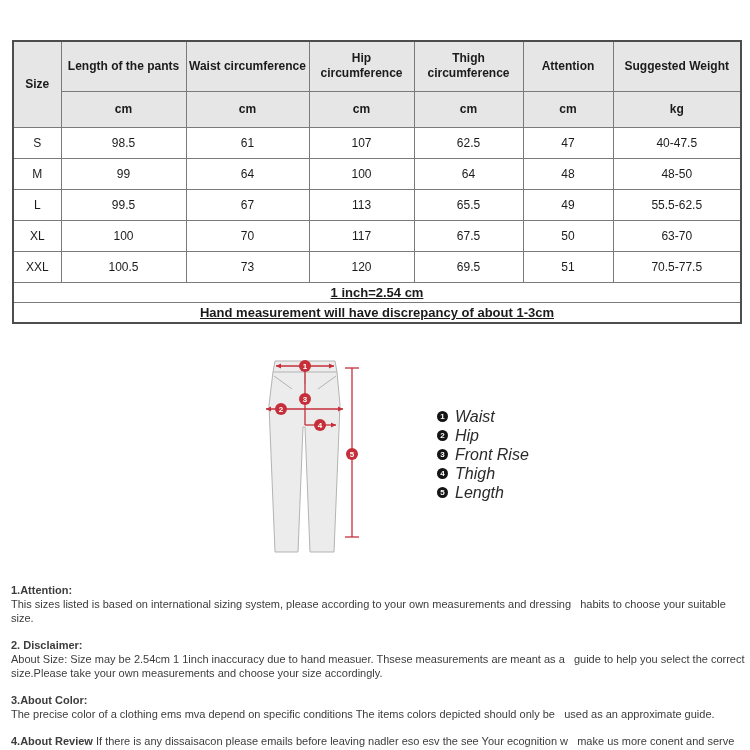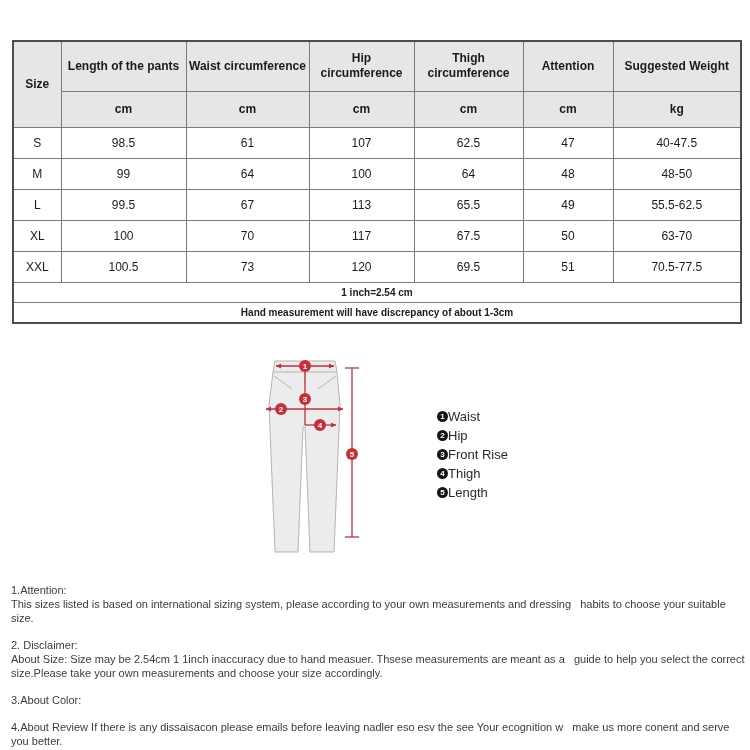--- a/index.html
+++ b/index.html
@@ -15,46 +15,46 @@
   
   table.size-table{border-collapse:collapse;width:728px;margin:40px 0 0 12px;
     border:2px solid var(--border-dark);table-layout:fixed;}
   table.size-table th,table.size-table td{border:1px solid var(--border-light);
     text-align:center;vertical-align:middle;font-size:12px;color:var(--text-dark);}
   table.size-table thead th{background:var(--header-bg);font-weight:bold;line-height:1.25;}
   tr.hdr-row{height:50px;}
   tr.unit-row{height:36px;}
   tr.data-row{height:31px;}
   tr.data-row td{font-weight:normal;}
-  tr.note-row td{font-weight:bold;font-size:10px;}
+  tr.note-row td{font-weight:bold;font-size:13px;text-decoration:underline;}
   tr.note-row.n1{height:20px;}
   tr.note-row.n2{height:21px;}
 
   
   .diagram{position:relative;width:750px;height:212px;margin-top:29px;}
   .pants-svg{position:absolute;left:264px;top:2px;}
   .pants{fill:var(--pants-fill);stroke:var(--pants-stroke);stroke-width:1;}
   .seam{fill:none;stroke:var(--pants-stroke);stroke-width:1;}
   .red-line{stroke:var(--marker-red);stroke-width:1.3;fill:none;}
   .red-arrow{fill:var(--marker-red);}
   .red-dot{fill:var(--marker-red);}
   .dot-num{fill:#ffffff;font-size:8px;font-weight:bold;text-anchor:middle;
     font-family:"Liberation Sans",sans-serif;}
   .legend{position:absolute;left:437px;top:54px;}
   .legend-item{display:flex;align-items:center;height:19px;}
   .legend-dot{width:11px;height:11px;border-radius:50%;background:var(--legend-black);
     color:#fff;font-size:8px;font-weight:bold;display:flex;align-items:center;
     justify-content:center;flex:0 0 11px;}
-  .legend-label{font-size:13px;color:#2a2a2a;}
+  .legend-label{margin-left:7px;font-size:16px;color:#2a2a2a;font-style:italic;}
 
   
   .info{width:738px;margin:18px 0 0 11px;font-size:11px;line-height:14px;
     color:var(--text-body);}
   .section{margin-bottom:13px;}
-  .section .heading{white-space:pre-wrap;}
+  .section .heading{white-space:pre-wrap;font-weight:bold;}
   .section .body{white-space:pre-wrap;}
   .inline-heading{display:inline;}
 </style>
 </head>
 <body>
 
 <div class="page">
 
   <table class="size-table">
     <colgroup>
@@ -206,19 +206,20 @@
     <div class="section">
       <div class="heading">1.Attention:</div>
       <div class="body">This sizes listed is based on international sizing system, please according to your own measurements and dressing   habits to choose your suitable size.</div>
     </div>
     <div class="section">
       <div class="heading">2. Disclaimer:</div>
       <div class="body">About Size: Size may be 2.54cm 1 1inch inaccuracy due to hand measuer. Thsese measurements are meant as a   guide to help you select the correct size.Please take your own measurements and choose your size accordingly.</div>
     </div>
     <div class="section">
       <div class="heading">3.About Color:</div>
+      <div class="body">The precise color of a clothing ems mva depend on specific conditions The items colors depicted should only be   used as an approximate guide.</div>
     </div>
     <div class="section">
       <span class="heading inline-heading">4.About Review</span><span class="body"> If there is any dissaisacon please emails before leaving nadler eso esv the see Your ecognition w   make us more conent and serve you better.</span>
     </div>
   </div>
 
 </div>
 
 </body></html>

